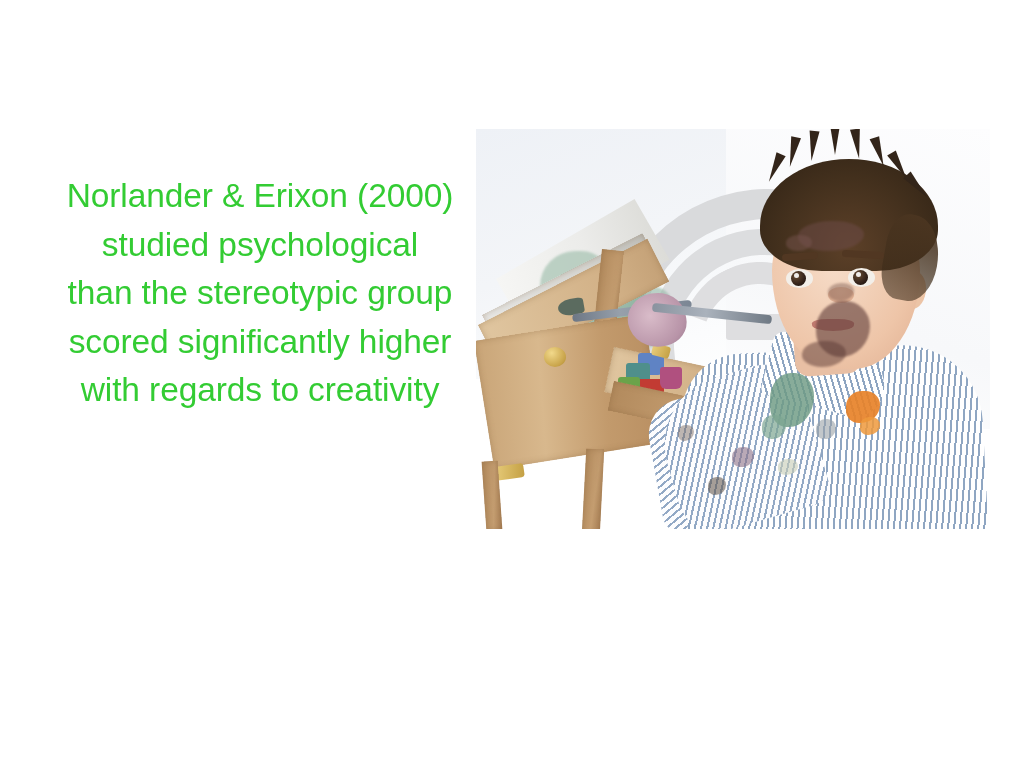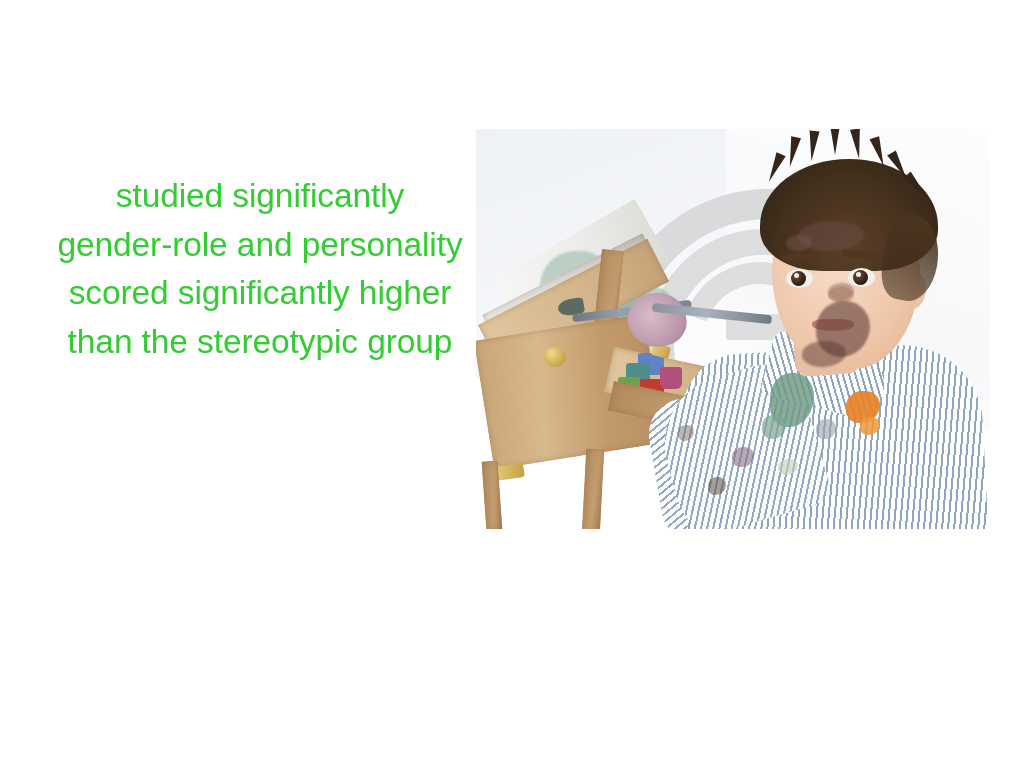--- a/index.html
+++ b/index.html
@@ -379,24 +379,25 @@
     border-radius: 50% 20% 20% 50%;
     transform: rotate(-10deg);
   }
 </style>
 </head>
 <body>
 
 <div id="slide">
 
   <div id="text-block">
-    <span class="ln">studied significantly</span>
-    <span class="ln">gender-role and personality</span>
+    <span class="ln">Norlander &amp; Erixon (2000)</span>
+    <span class="ln">studied psychological</span>
+    <span class="ln">than the stereotypic group</span>
     <span class="ln">scored significantly higher</span>
-    <span class="ln">than the stereotypic group</span>
+    <span class="ln">with regards to creativity</span>
   </div>
 
   <div id="photo" title="Young boy with spiky dark hair and paint smudges on his face, wearing a blue-and-white striped shirt over a red t-shirt, painting green strokes on a canvas set on a wooden box easel with paint pots in the tray">
     <div id="photo-canvas">
 
       <div class="backdrop"></div>
       <div class="backdrop2"></div>
 
       <div class="wm wm1"></div>
       <div class="wm wm2"></div>

